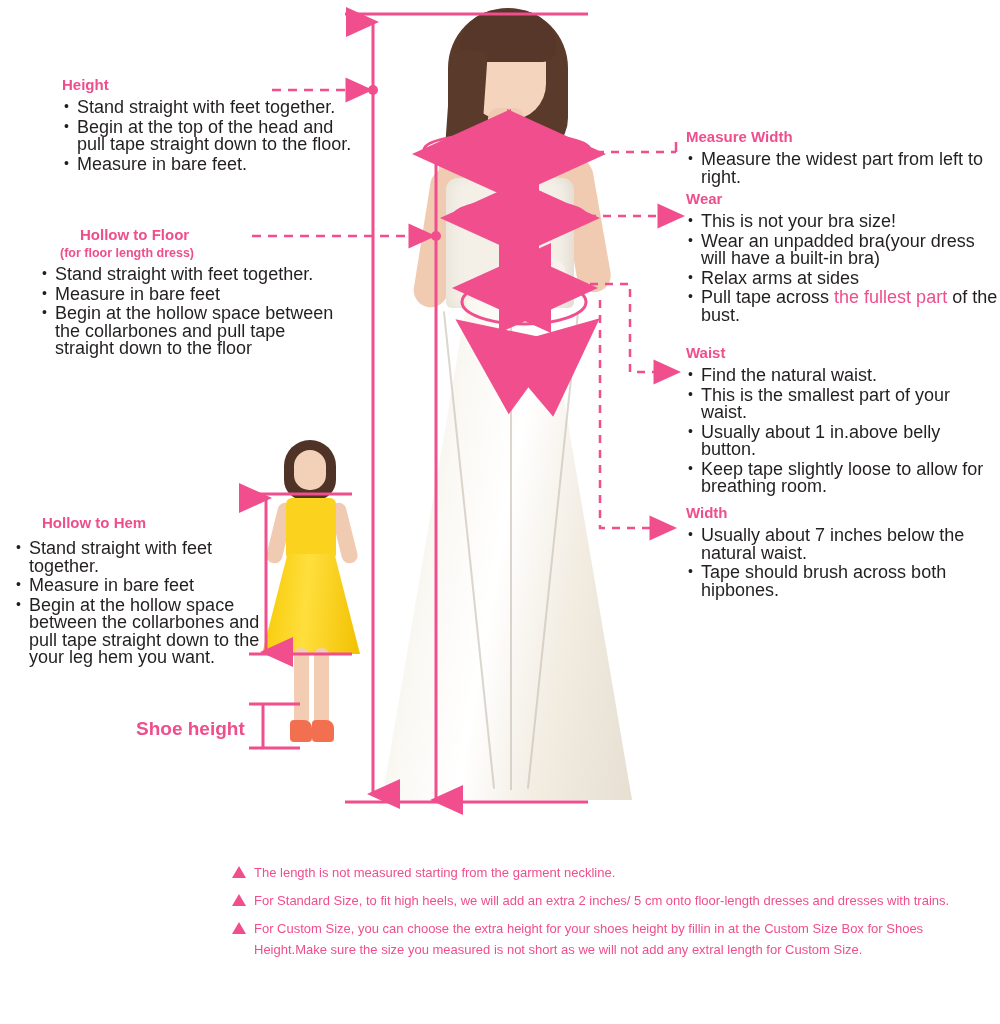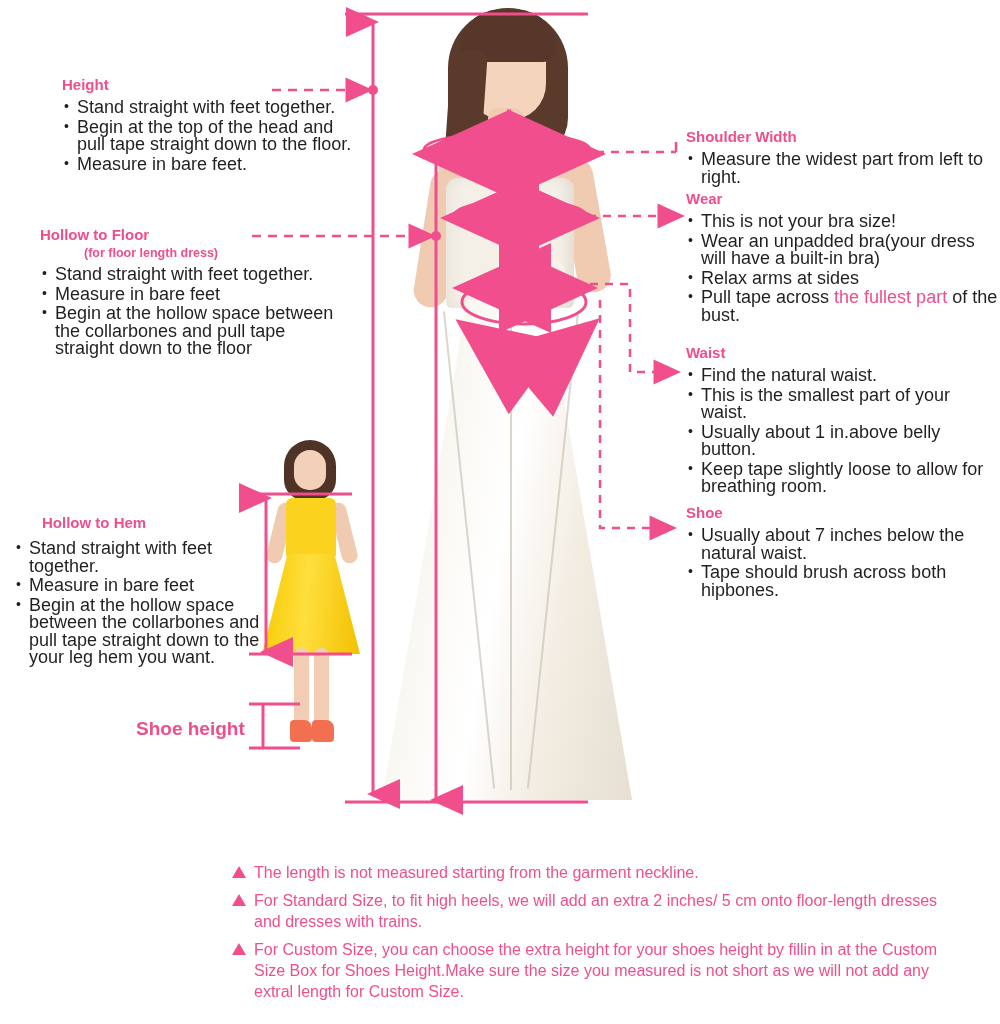--- a/index.html
+++ b/index.html
@@ -142,21 +142,21 @@
   ul.items li:before {
     content: "•"; position: absolute; left: 2px; top: -1px;
     color: #231f20; font-size: 14px;
   }
   .pinkword { color: #ef4e8c; text-align: center; }
 
   
   #notes { position: absolute; left: 232px; top: 862px; width: 720px; }
   .note {
     position: relative; padding-left: 22px;
-    color: #f04e8c; font-size: 16px; line-height: 21px;
+    color: #f04e8c; font-size: 13px; line-height: 21px;
     margin-bottom: 7px;
   }
   .note .tri {
     position: absolute; left: 0; top: 4px;
     width: 0; height: 0;
     border-left: 7px solid transparent;
     border-right: 7px solid transparent;
     border-bottom: 12px solid #f04e8c;
   }
   .shoe-lbl {
@@ -262,42 +262,42 @@
   <div class="blk" id="blk-height" style="left:62px; top:74px; width:300px;">
     <div class="hdr">Height</div>
     <ul class="items">
       <li>Stand straight with feet together.</li>
       <li>Begin at the top of the head and pull tape straight down to the floor.</li>
       <li>Measure in bare feet.</li>
     </ul>
   </div>
 
   <div class="blk" id="blk-htf" style="left:40px; top:224px; width:300px;">
-    <div class="hdr" style="">Hollow to Floor</div>
-    <div class="sub" style="margin-left:44px;">(for floor length dress)</div>
+    <div class="hdr" style="margin-left:40px;">Hollow to Floor</div>
+    <div class="sub" style="margin-left:20px;">(for floor length dress)</div>
     <ul class="items" style="margin-top:5px;">
       <li>Stand straight with feet together.</li>
       <li>Measure in bare feet</li>
       <li>Begin at the hollow space between the collarbones and pull tape straight down to the floor</li>
     </ul>
   </div>
 
   <div class="blk" id="blk-hth" style="left:14px; top:512px; width:248px;">
     <div class="hdr" style="margin-left:28px;">Hollow to Hem</div>
     <ul class="items" style="margin-top:6px;">
       <li>Stand straight with feet together.</li>
       <li>Measure in bare feet</li>
       <li>Begin at the hollow space between the collarbones and pull tape straight down to the your leg hem  you want.</li>
     </ul>
   </div>
 
   <div class="shoe-lbl">Shoe height</div>
 
   <div class="blk" id="blk-shoulder" style="left:686px; top:126px; width:310px;">
-    <div class="hdr">Shoulder Width</div>
+    <div class="hdr">Measure Width</div>
     <ul class="items">
       <li>Measure the widest part from left to right.</li>
     </ul>
   </div>
 
   <div class="blk" id="blk-bust" style="left:686px; top:188px; width:312px;">
     <div class="hdr">Wear</div>
     <ul class="items">
       <li>This is not your bra size!</li>
       <li>Wear an unpadded bra(your dress will have a built-in bra)</li>
@@ -310,21 +310,21 @@
     <div class="hdr">Waist</div>
     <ul class="items">
       <li>Find the natural waist.</li>
       <li>This is the smallest part of your waist.</li>
       <li>Usually about 1 in.above belly button.</li>
       <li>Keep tape slightly loose to allow for breathing room.</li>
     </ul>
   </div>
 
   <div class="blk" id="blk-hips" style="left:686px; top:502px; width:310px;">
-    <div class="hdr">Shoe</div>
+    <div class="hdr">Width</div>
     <ul class="items">
       <li>Usually about 7 inches below the natural waist.</li>
       <li>Tape should brush across both hipbones.</li>
     </ul>
   </div>
 
   <div id="notes">
     <div class="note">
       <span class="tri"></span>
       <span>The length is not measured starting from the garment neckline.</span>

